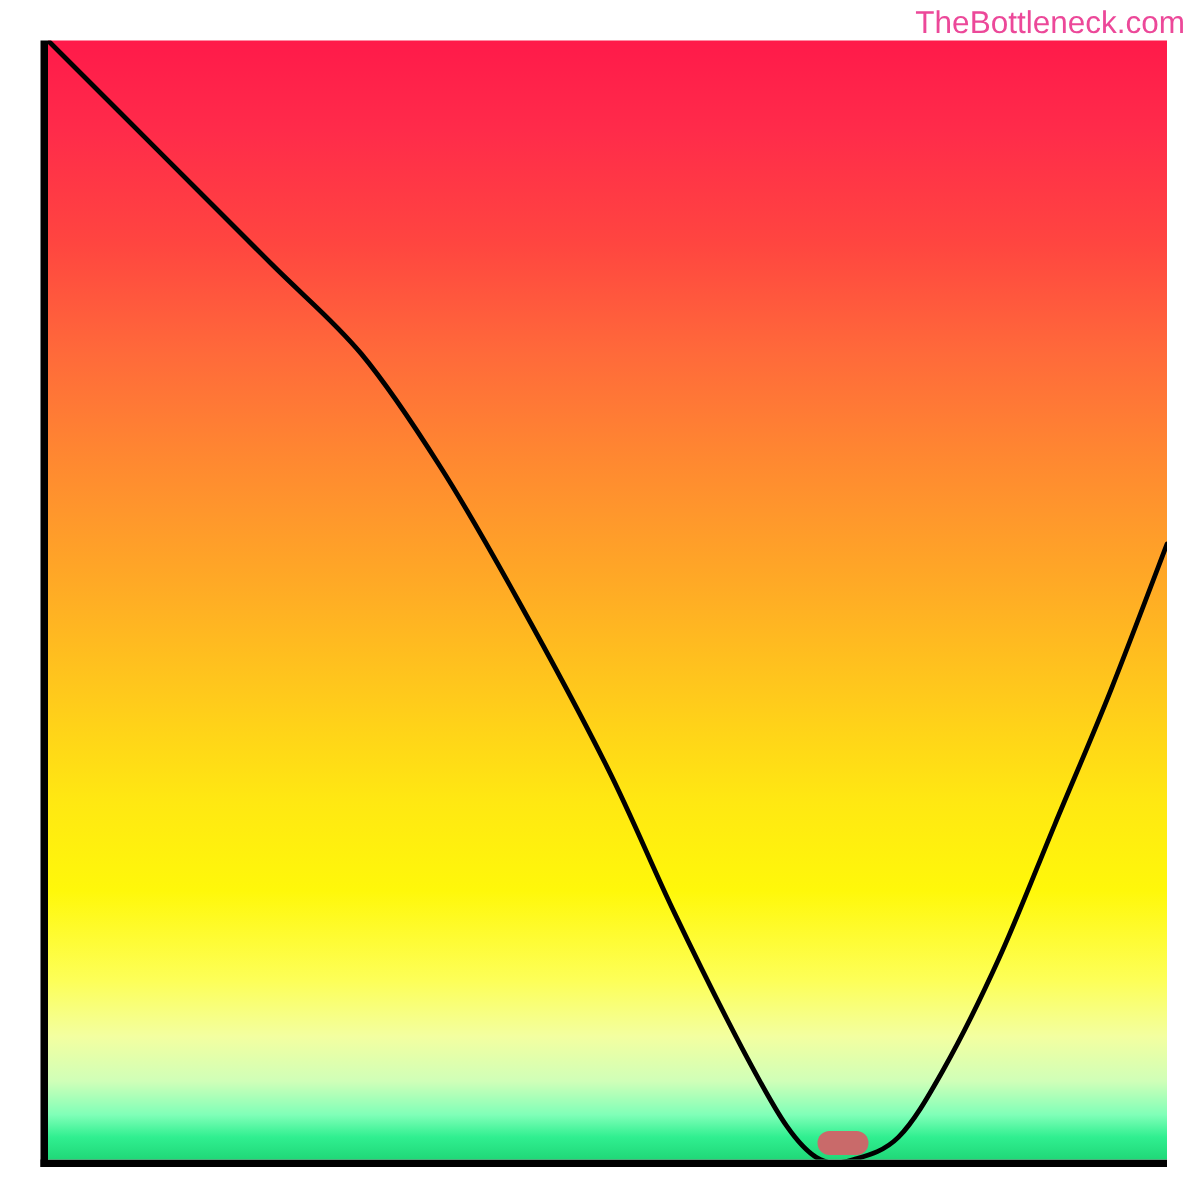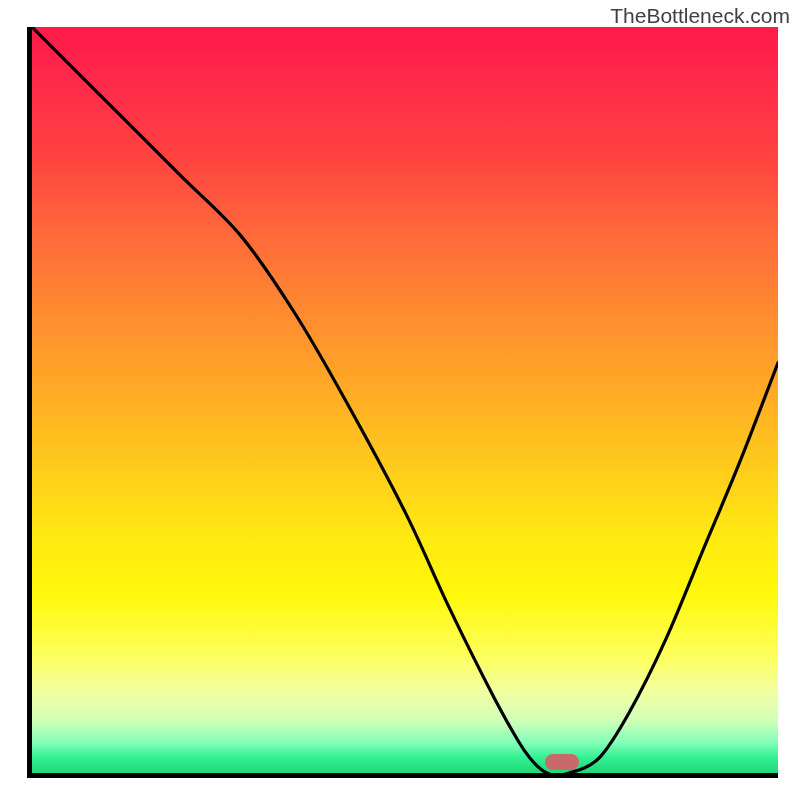--- a/index.html
+++ b/index.html
@@ -11,21 +11,21 @@
     width: 800px;
     height: 800px;
     background: #ffffff;
     position: relative;
     font-family: Arial, sans-serif;
   }
   .watermark {
     position: absolute;
     top: 4px;
     right: 10px;
-    color: #404040;
+    color: #ec4899;
     font-size: 21px;
     font-weight: normal;
     z-index: 10;
   }
   .chart-container {
     position: absolute;
     top: 27px;
     left: 27px;
     width: 751px;
     height: 751px;

